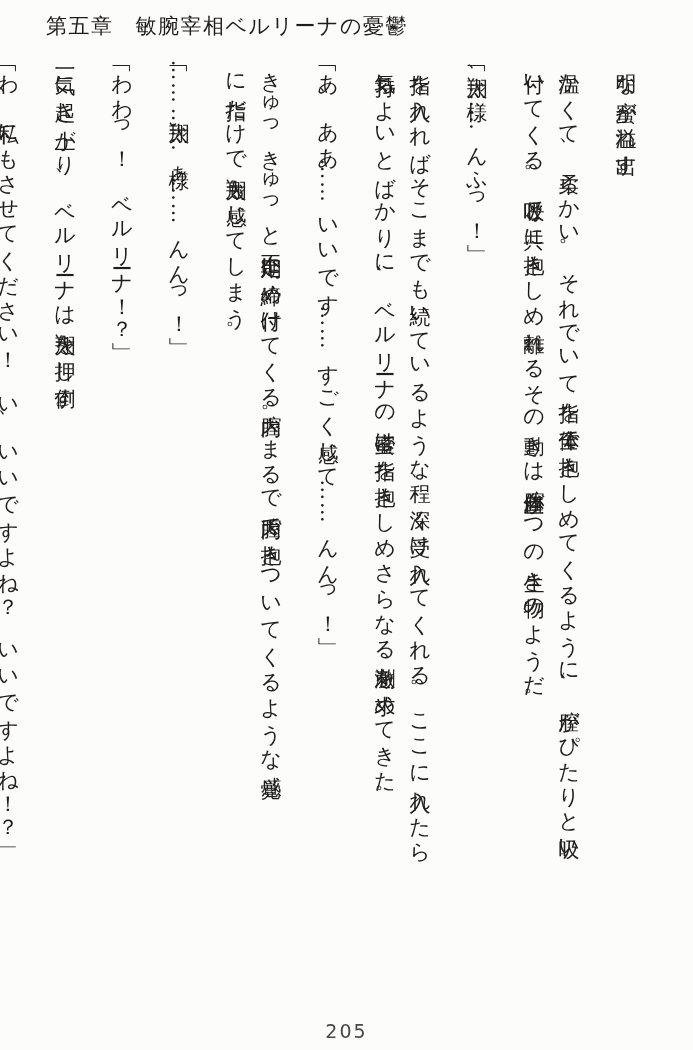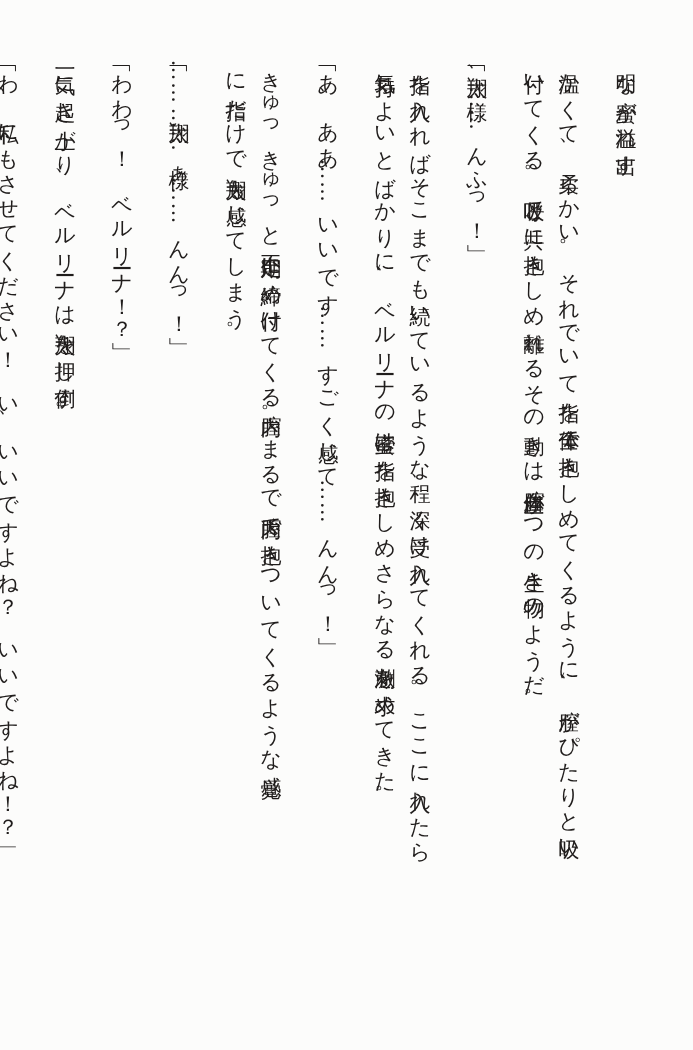--- a/index.html
+++ b/index.html
@@ -61,31 +61,35 @@
     font-size: 19px;
     letter-spacing: 2px;
     color: #4a4846;
   }
 </style>
 </head>
 <body>
 
 <div class="page">
 
+  <div class="chapter-header">
+    <span>第五章</span><span class="hdr-space"></span><span>敏腕宰相ベルリーナの憂鬱</span>
+  </div>
 
   <div class="body-text">
       <p class="col">明な蜜が溢れ出す。</p>
       <p class="col indent">温かくて、柔らかい。それでいて指を全体で抱きしめてくるように、膣がぴたりと吸い</p>
       <p class="col">付いてくる。呼吸と共に抱きしめ離れるその動きは膣自体が一つの生き物のようだ。</p>
       <p class="col indent">「翔太、様……んふっ！」</p>
       <p class="col indent">指を入れればそこまでも続いているような程、深く受け入れてくれる。ここに入れたら</p>
       <p class="col">気持ちよいとばかりに、ベルリーナの蜜壺は指を抱きしめさらなる刺激を求めてきた。</p>
       <p class="col indent">「あ、ああ……いいです……すごく感じて……んんっ！」</p>
       <p class="col indent">きゅっきゅっと不定期に締め付けてくる膣内。まるで膣内で抱きついてくるような感覚</p>
       <p class="col">に指だけで翔太も感じてしまう。</p>
       <p class="col indent">「……翔太……様ぁ……んんっ！」</p>
       <p class="col indent">「わわっ！　ベルリーナ！？」</p>
       <p class="col indent">一気に起き上がり、ベルリーナは翔太を押し倒す。</p>
       <p class="col indent">「わ、私にもさせてください！　い、いいですよね？　いいですよね！？」</p>
     </div>
 
+  <div class="page-number">205</div>
 
 </div>
 
 </body></html>

